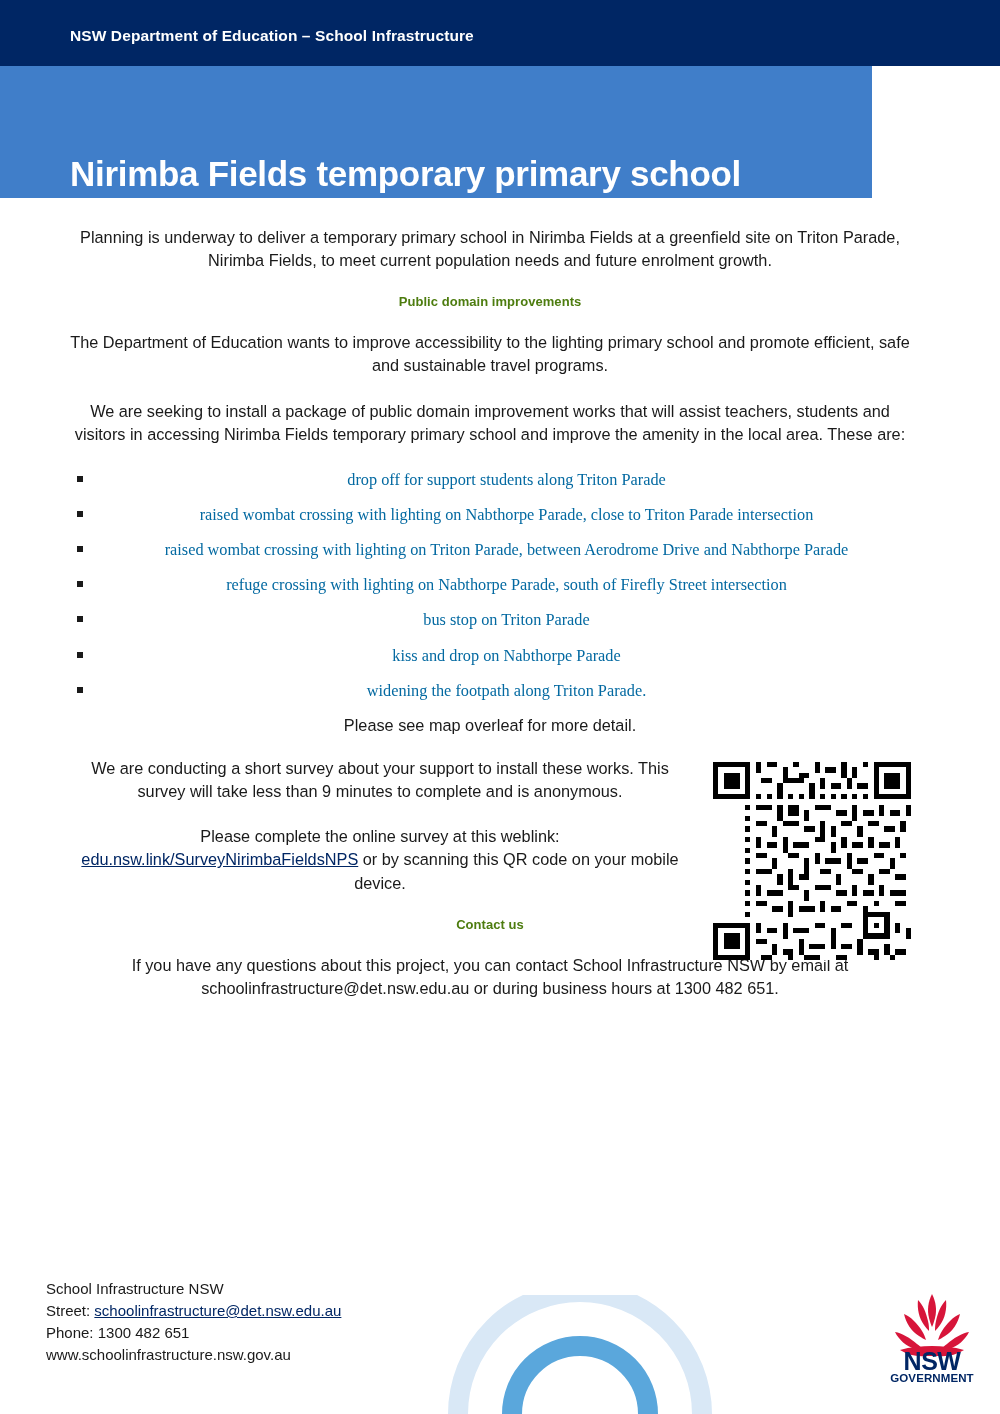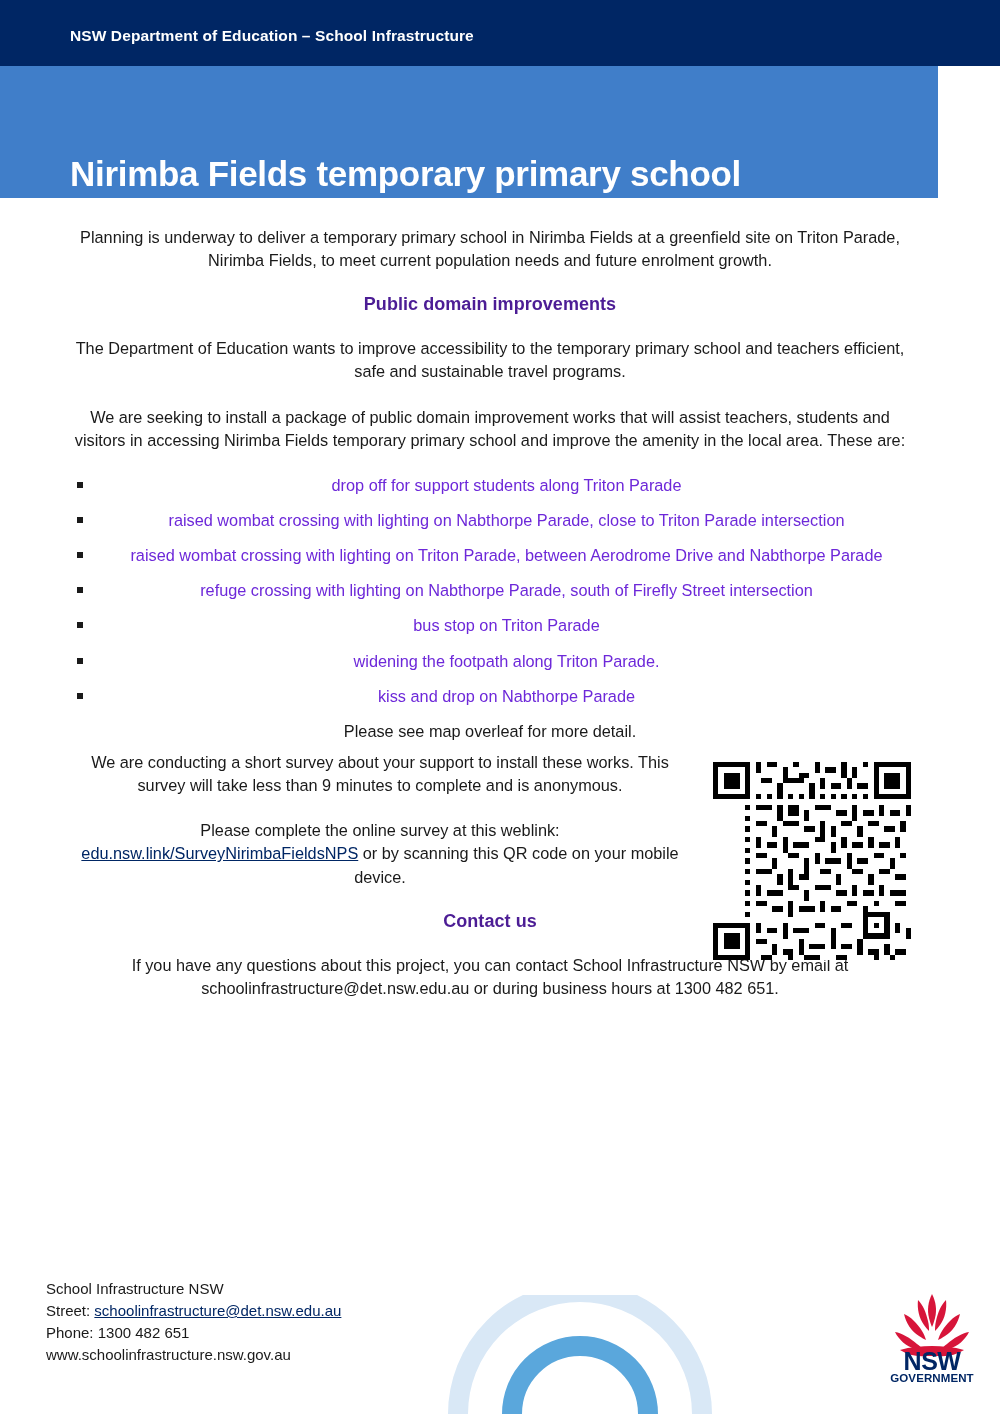--- a/index.html
+++ b/index.html
@@ -30,21 +30,21 @@
     top: 27px;
     font-size: 15.5px;
     font-weight: bold;
     color: #ffffff;
     letter-spacing: 0.1px;
     white-space: nowrap;
   }
   .blue-band {
     position: absolute;
     top: 66px; left: 0;
-    width: 938px;
+    width: 872px;
     height: 132px;
     background: #407ec9;
   }
   .doc-title {
     position: absolute;
     left: 70px;
     top: 88px;
     font-size: 35px;
     font-weight: bold;
     color: #ffffff;
@@ -74,45 +74,46 @@
     width: 840px;
     text-align: center;
   }
   p.para {
     margin: 0 0 22px 0;
     font-size: 16.3px;
     line-height: 1.42;
     color: #1a1a1a;
   }
   p.para.tight {
-    margin-bottom: 8px;
+    margin-bottom: 20px;
   }
   h2.section-heading {
     margin: 0 0 22px 0;
-    font-size: 18px;
+    font-size: 13px;
     font-weight: bold;
-    color: #4c1d95;
+    color: #4d7c0f;
     letter-spacing: 0.05px;
   }
   h2.section-heading.spaced-top {
     margin-top: 6px;
   }
 
   ul.bullets {
     list-style: none;
     margin: 0 0 6px 0;
     padding: 0;
   }
   ul.bullets li {
     position: relative;
     padding-left: 33px;
     margin-bottom: 12px;
     font-size: 16.3px;
     line-height: 1.42;
-    color: #6d28d9;
+    color: #0369a1;
+    font-family: Liberation Serif, serif;
   }
   ul.bullets li::before {
     content: "";
     position: absolute;
     left: 7px;
     top: 8px;
     width: 6px;
     height: 6px;
     background: #1a1a1a;
   }
@@ -178,32 +179,32 @@
     <span>Community update</span><span class="sep">|</span><span>2 June 2023</span>
   </div>
 </div>
 
 <div class="content">
 
   <p class="para">Planning is underway to deliver a temporary primary school in Nirimba Fields at a greenfield site on Triton Parade, Nirimba Fields, to meet current population needs and future enrolment growth.</p>
 
   <h2 class="section-heading">Public domain improvements</h2>
 
-  <p class="para">The Department of Education wants to improve accessibility to the temporary primary school and teachers efficient, safe and sustainable travel programs.</p>
+  <p class="para">The Department of Education wants to improve accessibility to the lighting primary school and promote efficient, safe and sustainable travel programs.</p>
 
   <p class="para">We are seeking to install a package of public domain improvement works that will assist teachers, students and visitors in accessing Nirimba Fields temporary primary school and improve the amenity in the local area. These are:</p>
 
   <ul class="bullets">
     <li>drop off for support students along Triton Parade</li>
     <li>raised wombat crossing with lighting on Nabthorpe Parade, close to Triton Parade intersection</li>
     <li>raised wombat crossing with lighting on Triton Parade, between Aerodrome Drive and Nabthorpe Parade</li>
     <li>refuge crossing with lighting on Nabthorpe Parade, south of Firefly Street intersection</li>
     <li>bus stop on Triton Parade</li>
+    <li>kiss and drop on Nabthorpe Parade</li>
     <li>widening the footpath along Triton Parade.</li>
-    <li>kiss and drop on Nabthorpe Parade</li>
   </ul>
 
   <p class="para tight">Please see map overleaf for more detail.</p>
 
   <div class="survey-block">
     <p class="para">We are conducting a short survey about your support to install these works. This survey will take less than 9 minutes to complete and is anonymous.</p>
 
     <p class="para"><span>Please complete the online survey at this weblink:</span><br><a class="weblink" href="#">edu.nsw.link/SurveyNirimbaFieldsNPS</a><span> or by scanning this QR code on your mobile device.</span></p>
 
   </div>

